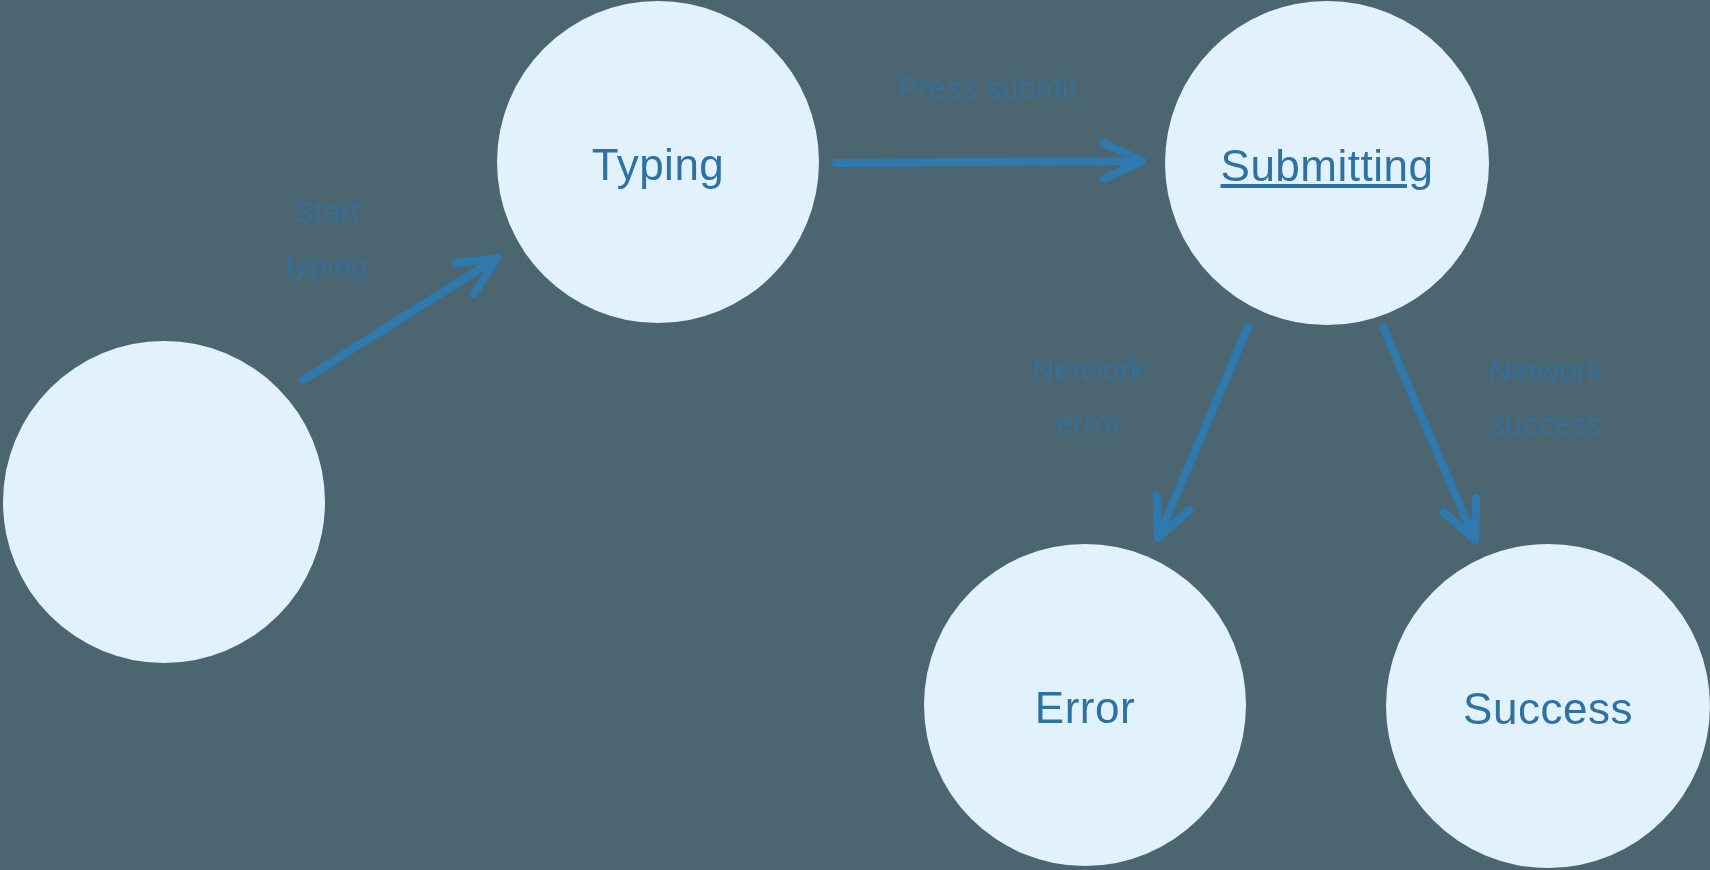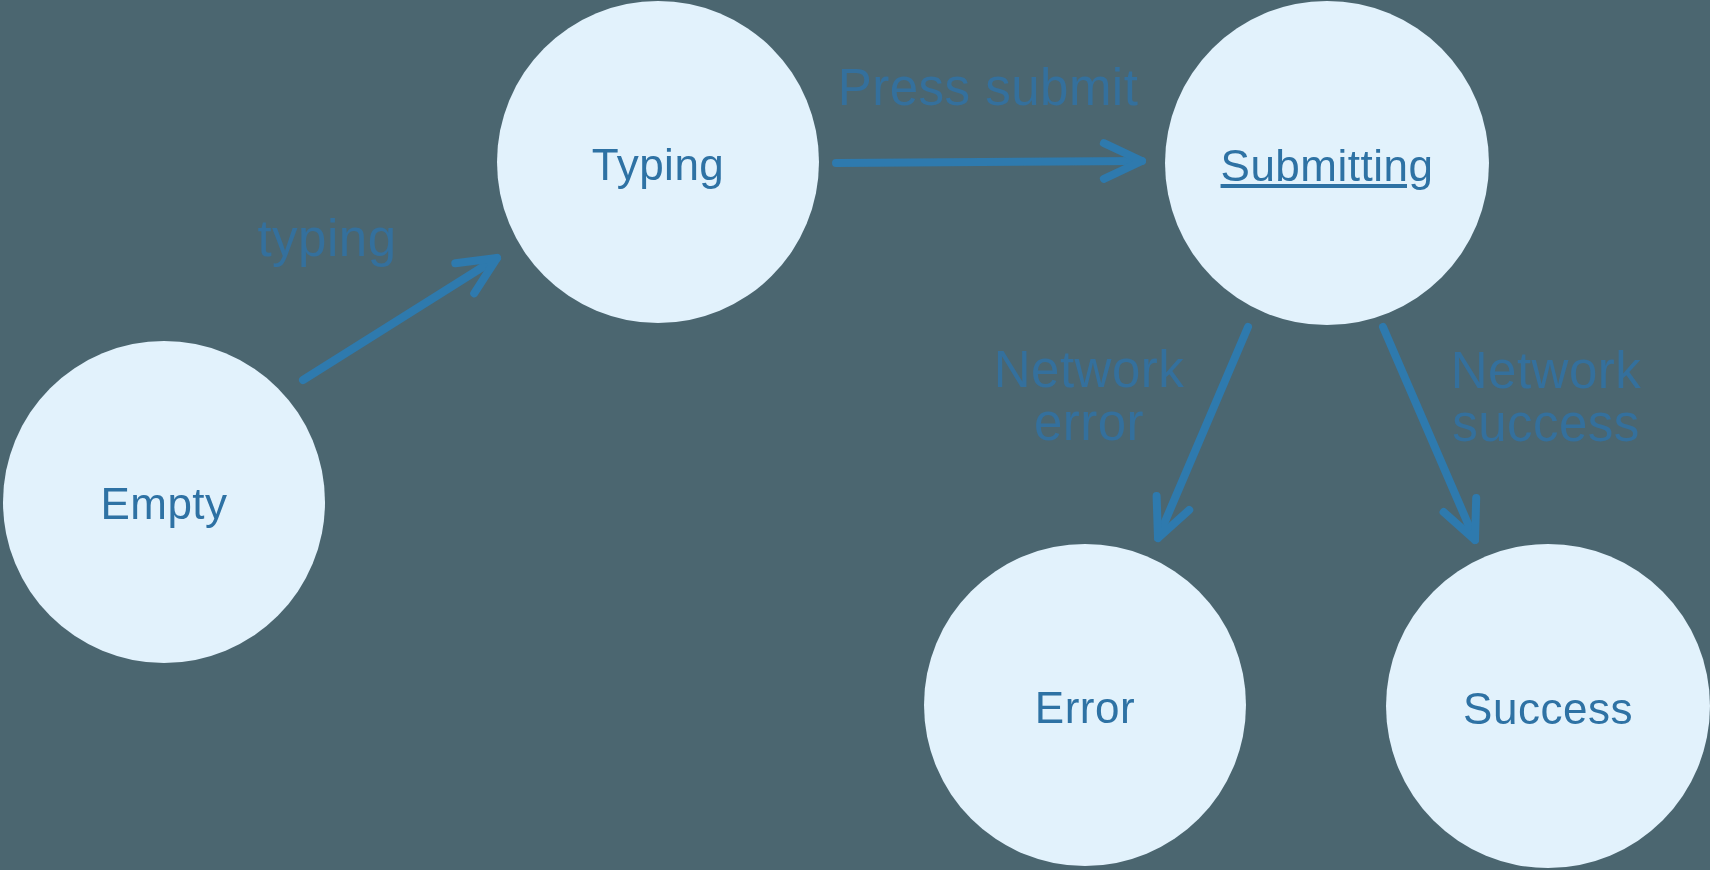--- a/index.html
+++ b/index.html
@@ -40,21 +40,21 @@
     font-size: 44px;
     font-weight: 500;
     white-space: nowrap;
     text-align: center;
     letter-spacing: 0.5px;
   }
   .edge-label {
     position: absolute;
     transform: translate(-50%, -50%);
     color: var(--edge-label-text);
-    font-size: 51px;
+    font-size: 30px;
     font-weight: 500;
     line-height: 53px;
     white-space: nowrap;
     text-align: center;
     letter-spacing: 0.5px;
   }
   .edge-label span { display: block; }
 </style>
 </head>
 <body>
@@ -83,27 +83,27 @@
       <path class="arrow-path" d="M1248 327 L1158 538"></path>
       <path class="arrow-path" d="M1189.2 510 L1158 538 L1156.6 496"></path>
     </g>
 
     <g>
       <path class="arrow-path" d="M1383 327 L1475 540"></path>
       <path class="arrow-path" d="M1476.2 498 L1475 540 L1443.6 512.1"></path>
     </g>
   </svg>
 
-  <div class="node-label" style="left:164px;  top:504px;">Empty</div>
   <div class="node-label" style="left:658px;  top:165px;">Typing</div>
   <div class="node-label" style="left:1327px; top:166px;text-decoration:underline;">Submitting</div>
   <div class="node-label" style="left:1085px; top:708px;">Error</div>
   <div class="node-label" style="left:1548px; top:709px;">Success</div>
 
   <div class="edge-label" style="left:327px; top:238px;">
+    <span>Start</span>
     <span>typing</span>
   </div>
 
   <div class="edge-label" style="left:988px; top:87px;">
     <span>Press submit</span>
   </div>
 
   <div class="edge-label" style="left:1089px; top:396px;">
     <span>Network</span>
     <span>error</span>

